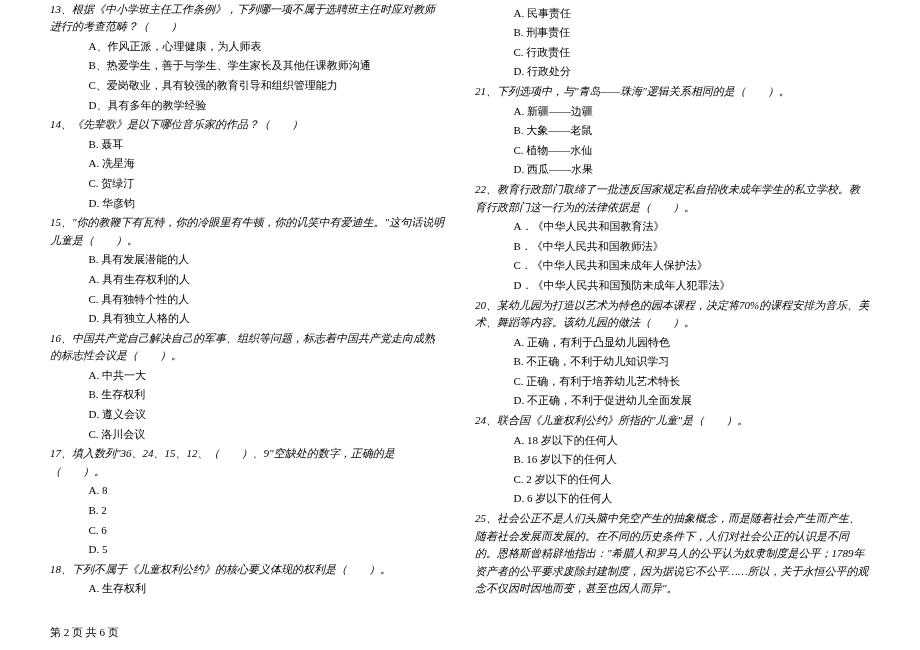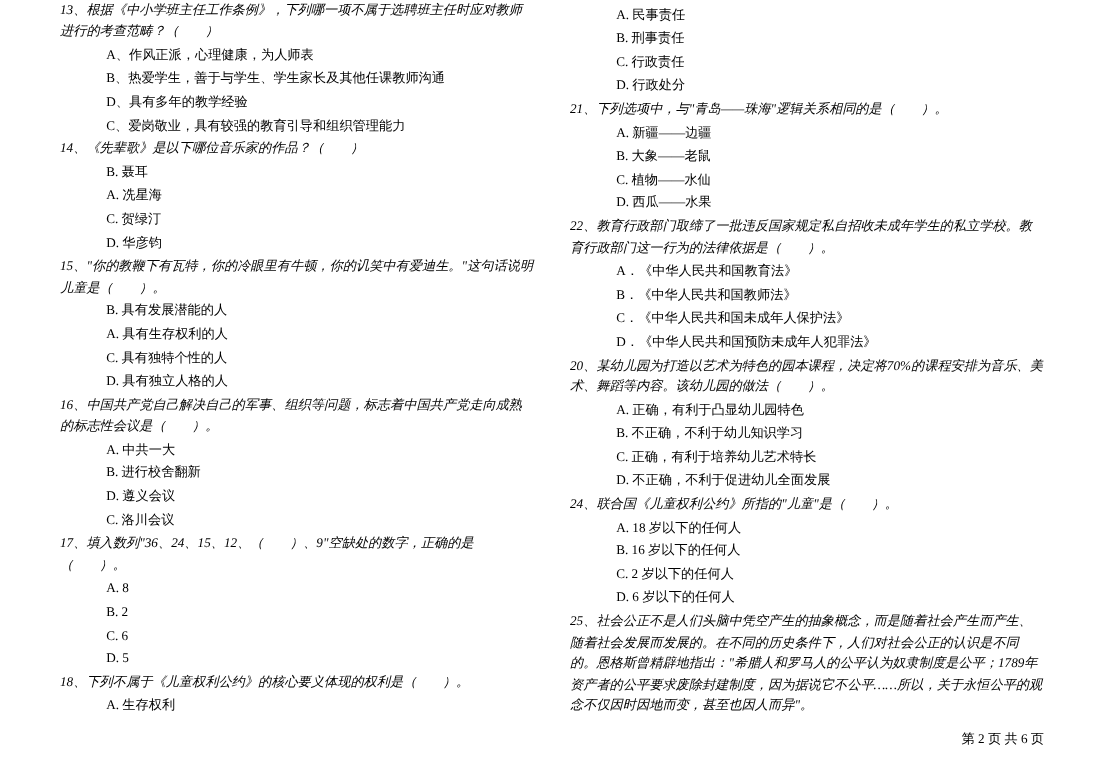--- a/index.html
+++ b/index.html
@@ -29,23 +29,23 @@
     }
     .q-text {
       text-indent: 0;
       font-style: italic;
     }
     .option {
       padding-left: 3.5em;
       display: block;
     }
     .footer {
-      text-align: right;
+      text-align: left;
       font-size: 11px;
-      margin-top: 8px;
+      margin-top: 24px;
     }
   </style>
 </head>
 <body>
 
 <div class="columns">
   <div class="col">
     <div class="question">
         <span class="option">C. 南征北战</span>
       </div>
@@ -53,25 +53,25 @@
         <span class="option">D. 英雄儿女</span>
       </div>
     <div class="question"><span class="q-text">13、根据《中小学班主任工作条例》，下列哪一项不属于选聘班主任时应对教师进行的考查范畴？（　　）</span></div>
     <div class="question">
         <span class="option">A、作风正派，心理健康，为人师表</span>
       </div>
     <div class="question">
         <span class="option">B、热爱学生，善于与学生、学生家长及其他任课教师沟通</span>
       </div>
     <div class="question">
+        <span class="option">C、爱岗敬业，具有较强的教育引导和组织管理能力</span>
+      </div>
+    <div class="question">
         <span class="option">D、具有多年的教学经验</span>
       </div>
-    <div class="question">
-        <span class="option">C、爱岗敬业，具有较强的教育引导和组织管理能力</span>
-      </div>
     <div class="question"><span class="q-text">14、《先辈歌》是以下哪位音乐家的作品？（　　）</span></div>
     <div class="question">
         <span class="option">B. 聂耳</span>
       </div>
     <div class="question">
         <span class="option">A. 冼星海</span>
       </div>
     <div class="question">
         <span class="option">C. 贺绿汀</span>
       </div>
@@ -89,21 +89,21 @@
         <span class="option">C. 具有独特个性的人</span>
       </div>
     <div class="question">
         <span class="option">D. 具有独立人格的人</span>
       </div>
     <div class="question"><span class="q-text">16、中国共产党自己解决自己的军事、组织等问题，标志着中国共产党走向成熟的标志性会议是（　　）。</span></div>
     <div class="question">
         <span class="option">A. 中共一大</span>
       </div>
     <div class="question">
-        <span class="option">B. 进行校舍翻新</span>
+        <span class="option">B. 生存权利</span>
       </div>
     <div class="question">
         <span class="option">D. 遵义会议</span>
       </div>
     <div class="question">
         <span class="option">C. 洛川会议</span>
       </div>
     <div class="question"><span class="q-text">17、填入数列"36、24、15、12、（　　）、9"空缺处的数字，正确的是（　　）。</span></div>
     <div class="question">
         <span class="option">A. 8</span>

